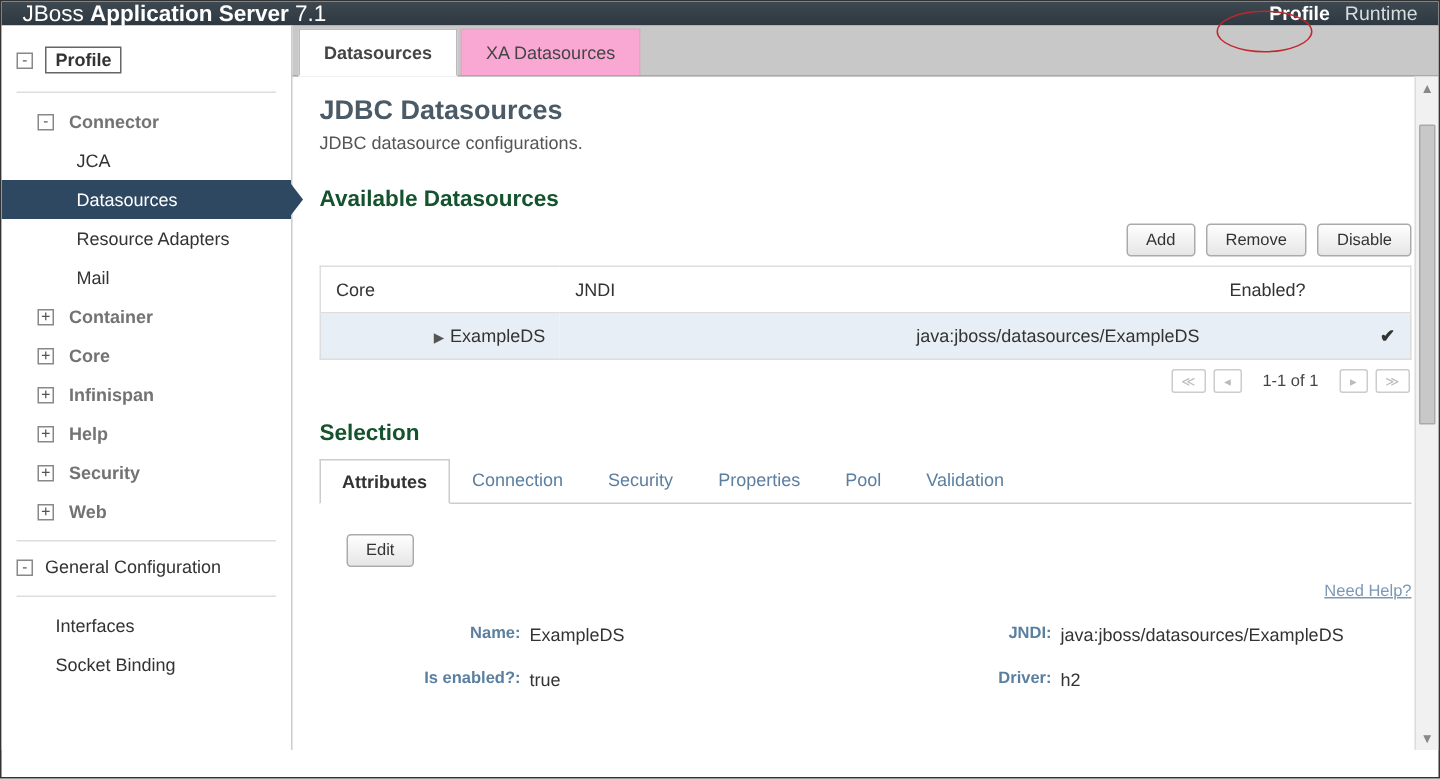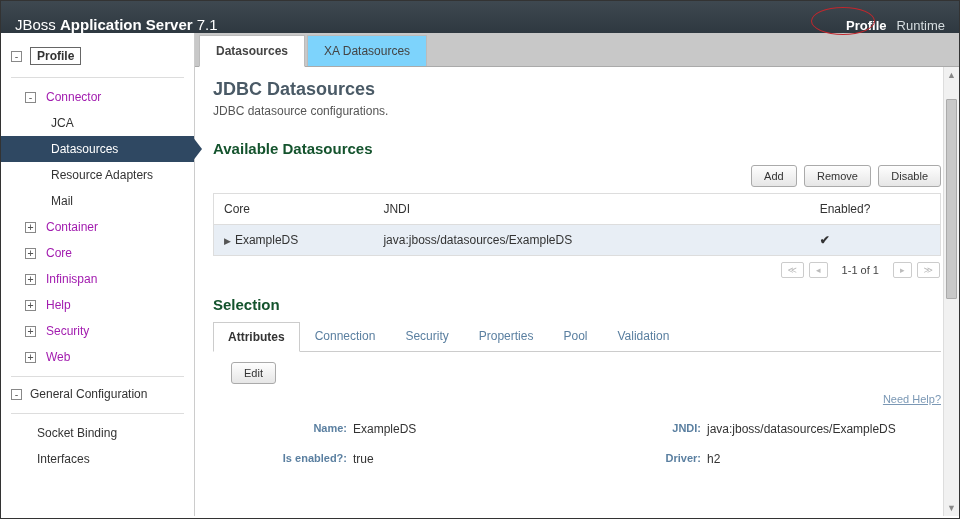--- a/index.html
+++ b/index.html
@@ -1,57 +1,57 @@
 <!DOCTYPE html>
 <html><head>
 <meta charset="utf-8">
 <style>
 * { box-sizing: border-box; margin: 0; padding: 0; }
 body { font-family: Arial, Helvetica, sans-serif; font-size: 12px; width: 960px; height: 519px; overflow: hidden; background: #fff; border: 1px solid #333; position: relative; }
-.header { background: linear-gradient(to bottom, #3e4850, #2e3840); color: #fff; display: flex; align-items: flex-end; justify-content: space-between; height: 32px; padding: 0 14px 0 14px; }
+.header { background: linear-gradient(to bottom, #3e4850, #2e3840); color: #fff; display: flex; align-items: flex-start; justify-content: space-between; height: 16px; padding: 0 14px 0 14px; }
 .header .brand { font-size: 15px; }
 .header .brand b { font-weight: bold; }
 .header .nav { display: flex; gap: 10px; font-size: 13px; }
 .header .nav span { cursor: pointer; color: #d6dde0; }
 .header .nav span.active { color: #fff; font-weight: bold; }
 .circle { position: absolute; top: 6px; right: 84px; width: 64px; height: 28px; border: 1.5px solid #c1272d; border-radius: 50%; pointer-events: none; z-index: 5; }
 .header-pointer { position: absolute; top: 32px; left: 826px; width: 0; height: 0; border-left: 6px solid transparent; border-right: 6px solid transparent; border-top: 6px solid #3e4850; }
 .body { display: flex; height: calc(100% - 34px); }
 .sidebar { width: 194px; border-right: 1px solid #ccc; background: #fff; padding-top: 10px; }
 .group-label { display: flex; align-items: center; padding: 4px 10px 6px 10px; }
 .group-label .toggle { width: 11px; height: 11px; border: 1px solid #888; color: #555; font-size: 10px; line-height: 9px; text-align: center; margin-right: 8px; font-family: monospace; }
 .group-label.boxed .gl-text { border: 1px solid #666; padding: 1px 6px; font-weight: bold; }
 .group-label .gl-text { font-size: 12px; color: #333; }
 .tree-item { display: flex; align-items: center; padding: 6px 10px; cursor: pointer; }
 .tree-item .toggle { width: 11px; height: 11px; border: 1px solid #888; color: #555; font-size: 10px; line-height: 9px; text-align: center; margin-right: 10px; margin-left: 14px; font-family: monospace; }
-.tree-item .label { color: #a21caf; }
+.tree-item .label { color: #737373; font-weight: bold; }
 .leaf { padding: 6px 10px 6px 50px; cursor: pointer; color: #333; }
 .leaf.selected { background: #2f4862; color: #fff; position: relative; }
 .leaf.selected::after { content: ''; position: absolute; right: -8px; top: 0; width: 0; height: 0; border-top: 13px solid transparent; border-bottom: 13px solid transparent; border-left: 10px solid #2f4862; }
 .sep { border-top: 1px solid #ddd; margin: 6px 10px; }
 .main { flex: 1; display: flex; flex-direction: column; position: relative; }
 .tabs-bar { background: #c8c8c8; display: flex; align-items: flex-end; height: 34px; padding-left: 4px; border-bottom: 1px solid #aaa; }
-.tab { padding: 8px 16px; font-size: 12px; color: #444; cursor: pointer; background: #7dd3fc; border: 1px solid #bbb; border-bottom: none; margin-right: 2px; margin-top: 4px; }
+.tab { padding: 8px 16px; font-size: 12px; color: #444; cursor: pointer; background: #f9a8d4; border: 1px solid #bbb; border-bottom: none; margin-right: 2px; margin-top: 4px; }
 .tab.active { background: #fff; font-weight: bold; border-bottom: 1px solid #fff; position: relative; top: 1px; }
 .content { padding: 12px 18px; overflow-y: auto; flex: 1; position: relative; }
 .content h2 { font-size: 18px; color: #4a5a66; margin-bottom: 4px; font-weight: bold; }
 .content .subtitle { color: #555; margin-bottom: 22px; }
 .section-head { font-size: 15px; color: #14532d; font-weight: bold; margin-bottom: 8px; }
 .btn-row { text-align: right; margin-bottom: 6px; }
 .btn { display: inline-block; padding: 4px 12px; border: 1px solid #aaa; background: linear-gradient(#fefefe,#e6e6e6); border-radius: 3px; font-size: 11px; color: #333; cursor: pointer; margin-left: 4px; }
 table.grid { width: 100%; border-collapse: collapse; border: 1px solid #ddd; margin-bottom: 6px; }
 table.grid th { text-align: left; padding: 8px 10px; color: #333; border-bottom: 1px solid #ddd; font-weight: normal; background: #fff; }
-table.grid td { padding: 8px 10px; color: #333; border-top: 1px solid #eee; }
+table.grid td { padding: 8px 10px; color: #333; border-top: 1px solid #eee; text-align: right; }
 table.grid tr.selected td { background: #e8eef5; }
 .row-caret { color: #555; margin-right: 4px; font-size: 9px; }
 .check { color: #333; font-weight: bold; }
 .paginator { text-align: right; color: #444; font-size: 11px; margin-bottom: 18px; }
 .paginator .pg-btn { display: inline-block; border: 1px solid #ccc; padding: 2px 6px; color: #bbb; margin: 0 1px; border-radius: 2px; font-size: 9px; vertical-align: middle; }
 .paginator .pg-txt { display: inline-block; padding: 0 10px; vertical-align: middle; }
-.subtabs { display: flex; border-bottom: 1px solid #ccc; margin-bottom: 10px; }
+.subtabs { display: flex; border-bottom: 1px solid #ccc; margin-bottom: 20px; }
 .subtab { padding: 7px 14px; color: #5a7fa0; cursor: pointer; font-size: 12px; border: 1px solid transparent; border-bottom: none; }
 .subtab.active { color: #333; border: 1px solid #ccc; border-bottom: 1px solid #fff; background: #fff; position: relative; top: 1px; font-weight: bold; }
 .help-link { text-align: right; margin-bottom: 8px; }
 .help-link a { color: #7b98b5; text-decoration: underline; font-size: 11px; }
 .form-grid { display: flex; flex-wrap: wrap; padding: 0 10px; }
 .form-item { width: 50%; display: flex; padding: 8px 0; }
 .form-item .flabel { width: 130px; text-align: right; color: #5a7fa0; font-size: 11px; font-weight: bold; padding-right: 6px; }
 .form-item .fval { color: #333; }
 .scrollbar { position: absolute; right: 0; top: 34px; width: 16px; bottom: 0; background: #f1f1f1; border-left: 1px solid #ddd; }
 .scrollbar .thumb { position: absolute; left: 2px; right: 2px; top: 32px; height: 200px; background: #c8c8c8; border: 1px solid #aaa; border-radius: 1px; }
@@ -114,22 +114,22 @@
         <div class="toggle">+</div>
         <div class="label">Web</div>
       </div>
 
     <div class="sep"></div>
     <div class="group-label">
       <div class="toggle">-</div>
       <div class="gl-text">General Configuration</div>
     </div>
     <div class="sep"></div>
+    <div class="leaf" style="padding-left:36px">Interfaces</div>
     <div class="leaf" style="padding-left:36px">Socket Binding</div>
-    <div class="leaf" style="padding-left:36px">Interfaces</div>
   </div>
 
   <div class="main">
     <div class="tabs-bar">
       <div class="tab active">Datasources</div>
       <div class="tab">XA Datasources</div>
     </div>
 
     <div class="content">
       <h2>JDBC Datasources</h2>

